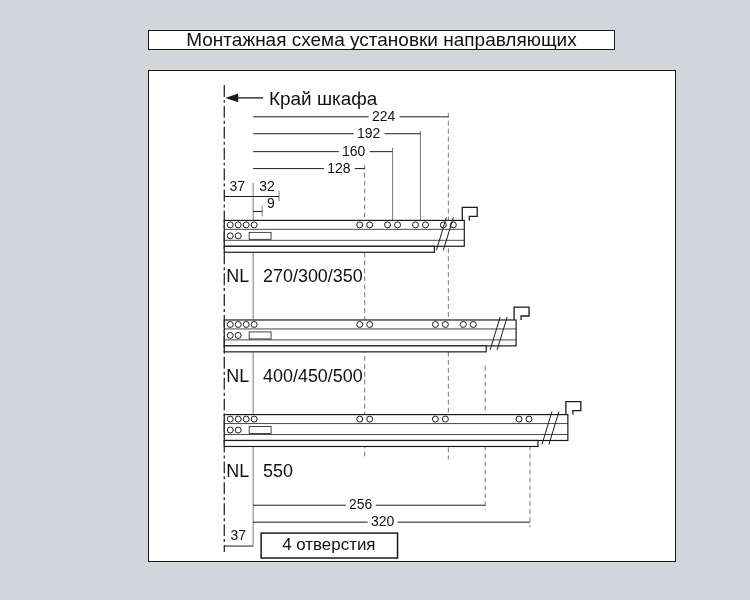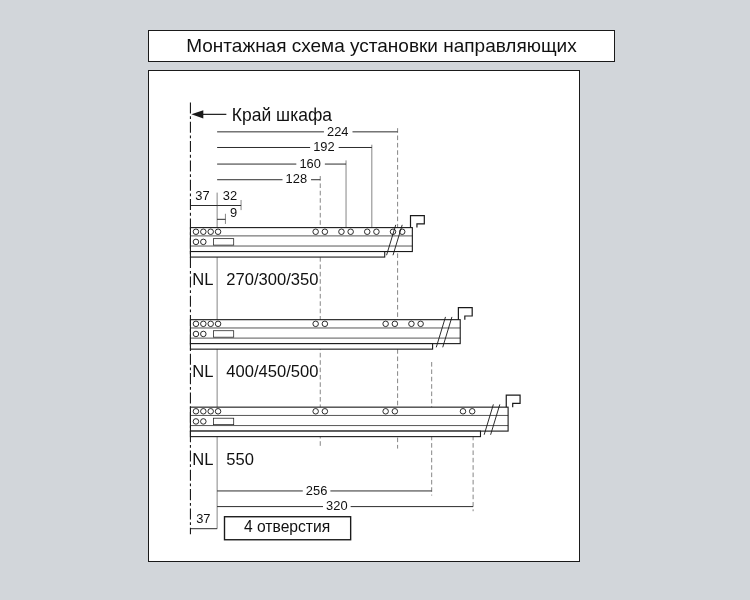--- a/index.html
+++ b/index.html
@@ -4,27 +4,27 @@
 <style>
   *{margin:0;padding:0;box-sizing:border-box}
   html,body{width:750px;height:600px}
   body{
     background:#d2d6da;
     font-family:"Liberation Sans",sans-serif;
     position:relative;
     overflow:hidden;
   }
   .title-box{
-    position:absolute;left:148px;top:30px;width:467px;height:32px;
+    position:absolute;left:148px;top:30px;width:467px;height:20px;
     background:#fff;border:1.5px solid #1a1a1a;
     display:flex;align-items:center;justify-content:center;
     font-size:19px;color:#111;white-space:nowrap;
   }
   .diagram-box{
-    position:absolute;left:148px;top:70px;width:432px;height:492px;
+    position:absolute;left:148px;top:70px;width:528px;height:492px;
     background:#fff;border:1.5px solid #1a1a1a;
   }
   svg{display:block;width:100%;height:100%}
   text{fill:#111;stroke:none;font-family:"Liberation Sans",sans-serif}
   .dim{font-size:14px;text-anchor:middle}
   .dim-s{font-size:14px}
   .lbl{font-size:18px}
   .big{font-size:19px}
   .note{font-size:17px;text-anchor:middle}
 </style>

